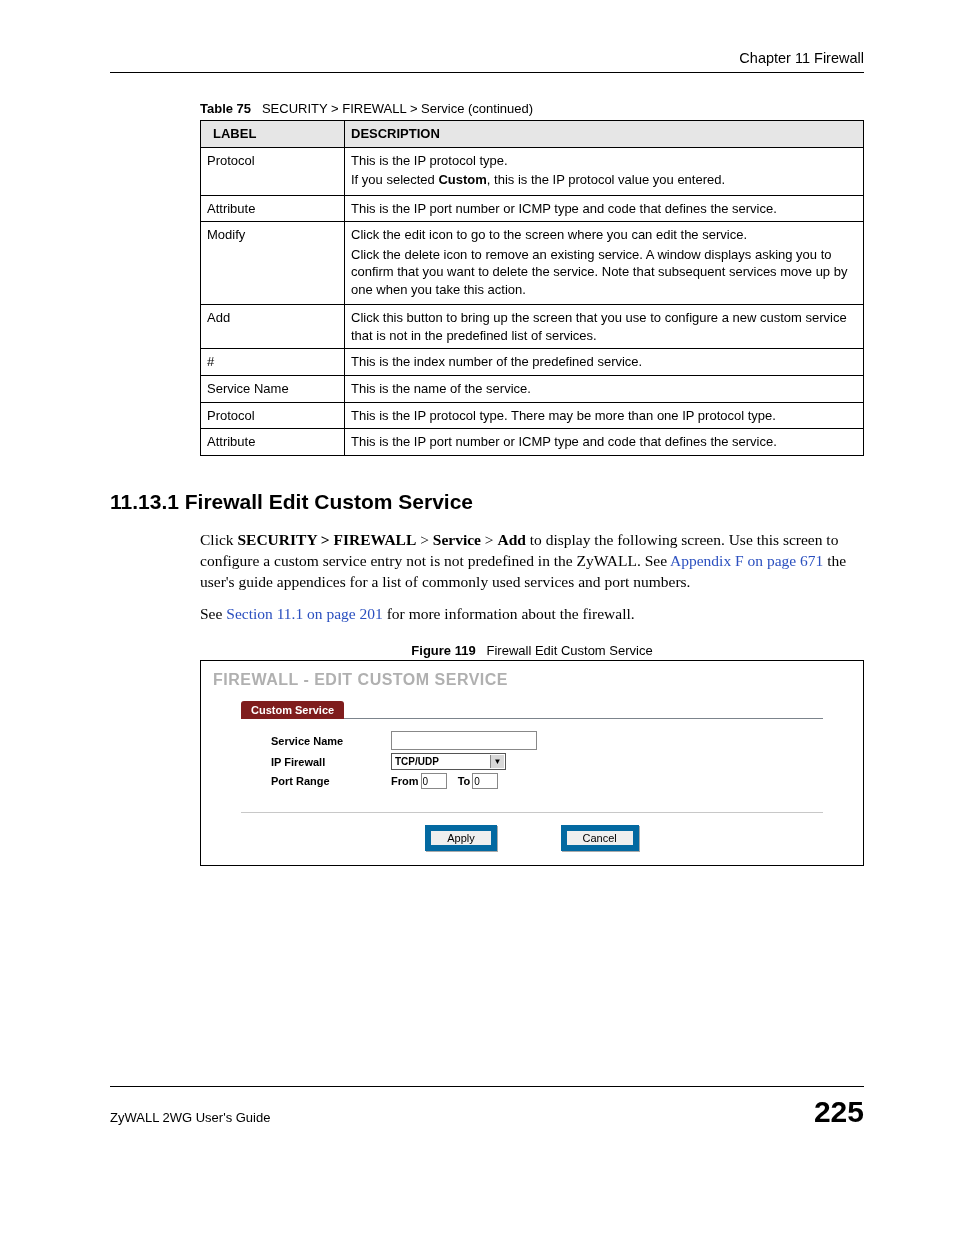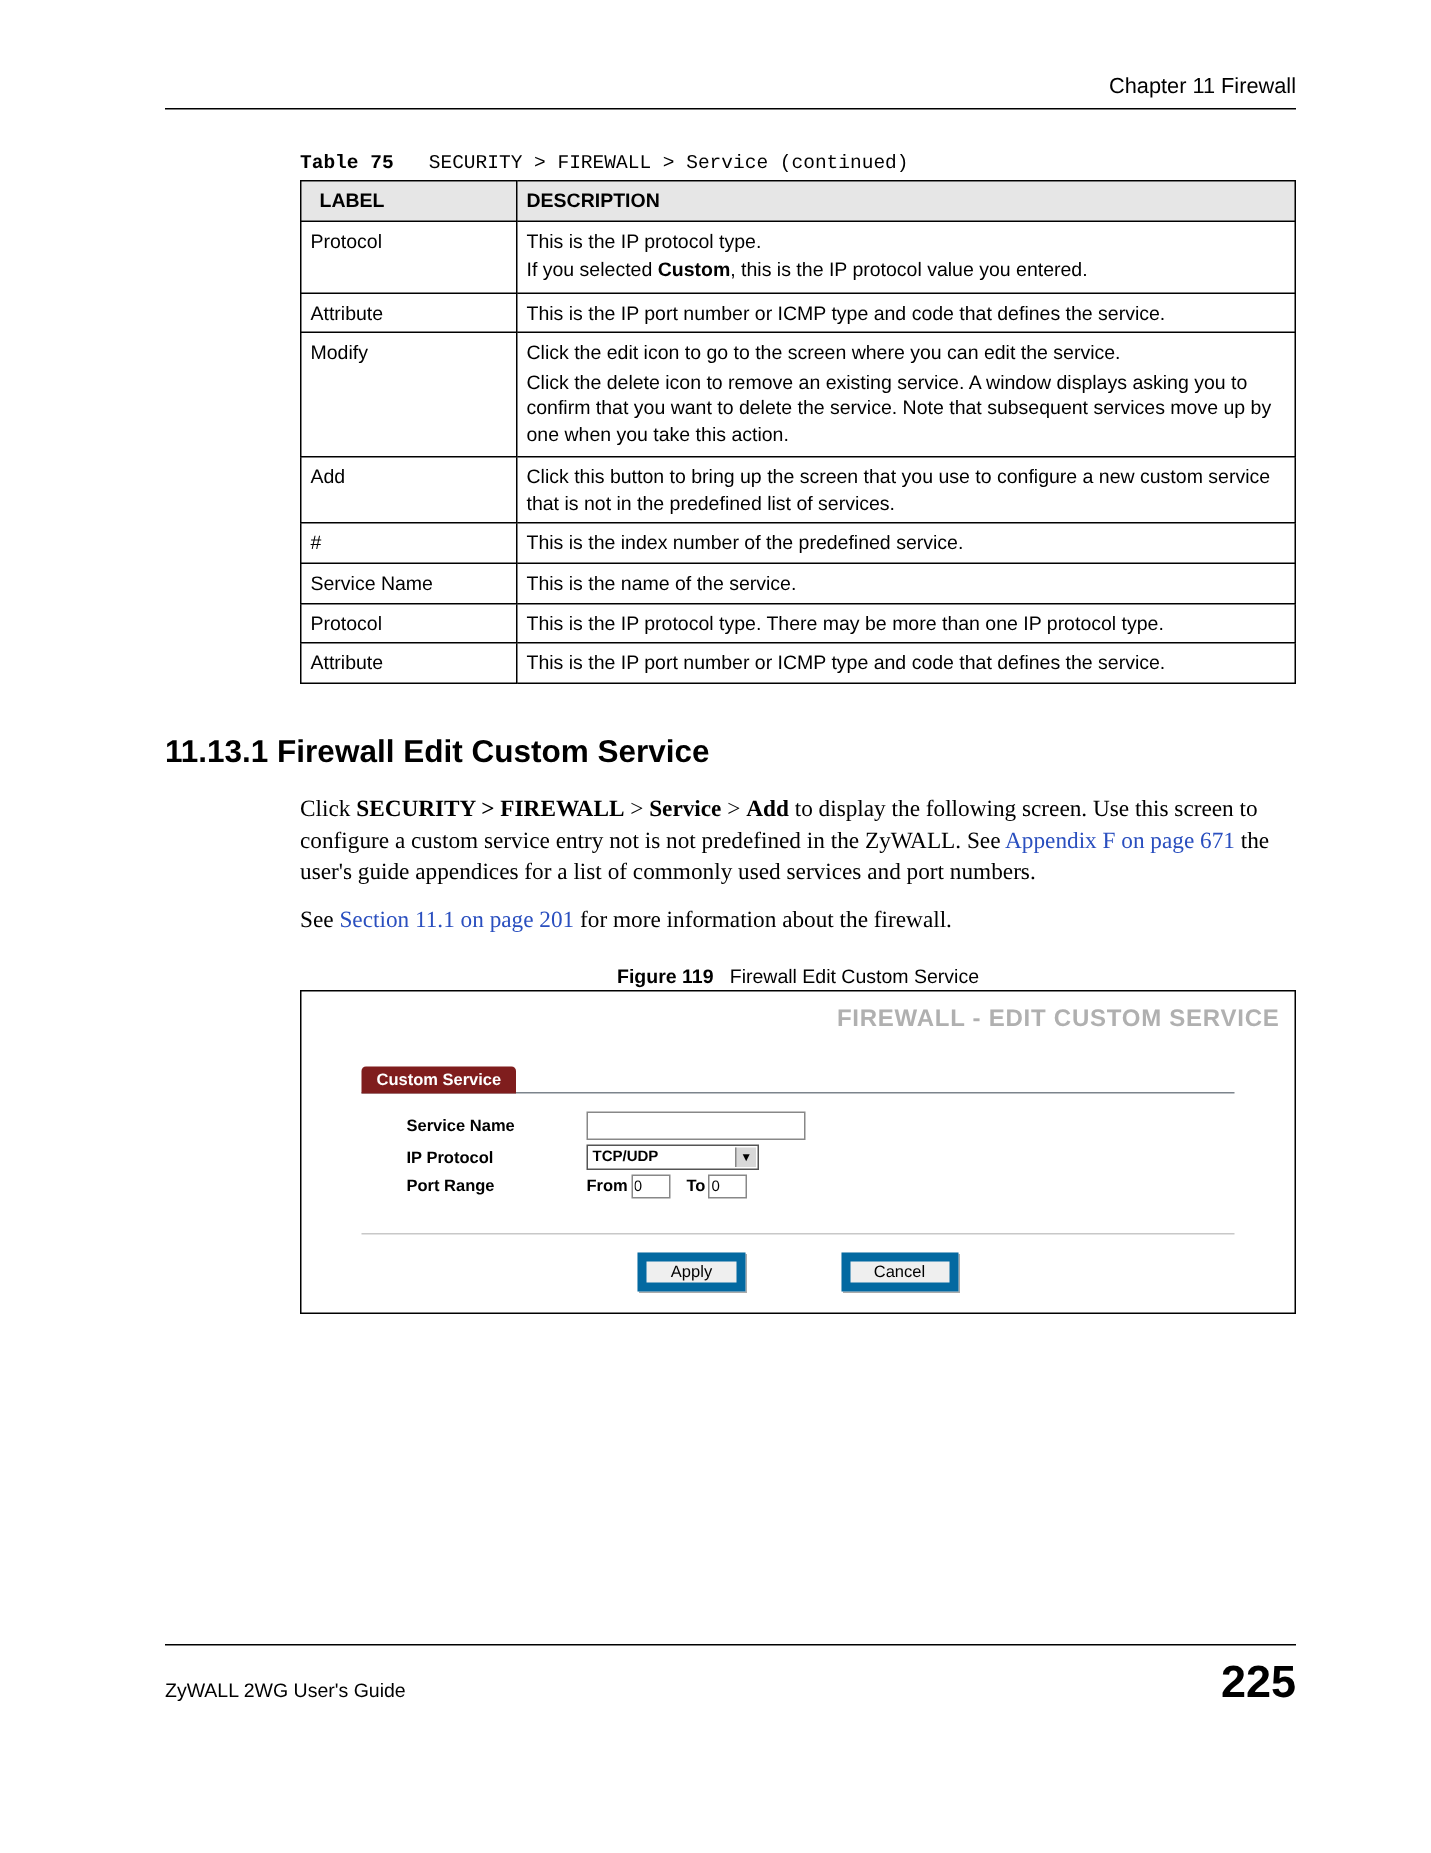--- a/index.html
+++ b/index.html
@@ -17,21 +17,21 @@
     font-family: Arial, Helvetica, sans-serif;
   }
   .top-rule, .bottom-rule {
     border: none;
     border-top: 1px solid #000;
     margin: 0 0 28px 0;
   }
   .bottom-rule { margin: 0 0 8px 0; }
   .table-block { margin-left: 90px; }
   .table-caption {
-    font-family: Liberation Mono, monospace;
+    font-family: Liberation Sans, sans-serif;
     font-size: 13px;
     margin-bottom: 4px;
     margin-top: 28px;
   }
   .table-caption .cap-bold { font-weight: bold; }
   table.label-desc {
     border-collapse: collapse;
     width: 100%;
     font-family: Arial, Helvetica, sans-serif;
     font-size: 13px;
@@ -78,22 +78,21 @@
     border: 1px solid #000;
     padding: 6px 10px 14px 10px;
     background: #fff;
   }
   .panel-title {
     font-family: Arial, Helvetica, sans-serif;
     font-weight: bold;
     font-size: 16px;
     color: #b0b0b0;
     letter-spacing: 0.5px;
-    margin: 4px 0 22px 2px;
-    text-align: right;
+    margin: 4px 0 12px 2px;
   }
   .panel-inner {
     margin: 0 30px;
   }
   .tab-bar {
     background: #7f1d1d;
     color: #fff;
     font-family: Arial, Helvetica, sans-serif;
     font-size: 11px;
     font-weight: bold;
@@ -268,21 +267,21 @@
     <div class="panel-title">FIREWALL - EDIT CUSTOM SERVICE</div>
     <div class="panel-inner">
       <span class="tab-bar">Custom Service</span>
       <div class="tab-bar-line"></div>
       <div class="form-area">
         <div class="form-row">
           <div class="form-label">Service Name</div>
           <input class="text-input" type="text" style="">
         </div>
         <div class="form-row">
-          <div class="form-label">IP Protocol</div>
+          <div class="form-label">IP Firewall</div>
           <div class="select-box">
             <span>TCP/UDP</span>
             <span class="select-arrow">▼</span>
           </div>
         </div>
         <div class="form-row">
           <div class="form-label">Port Range</div>
           <span>From</span>
           <input class="small-input" type="text" value="0" style="">
           &nbsp;&nbsp;&nbsp;

